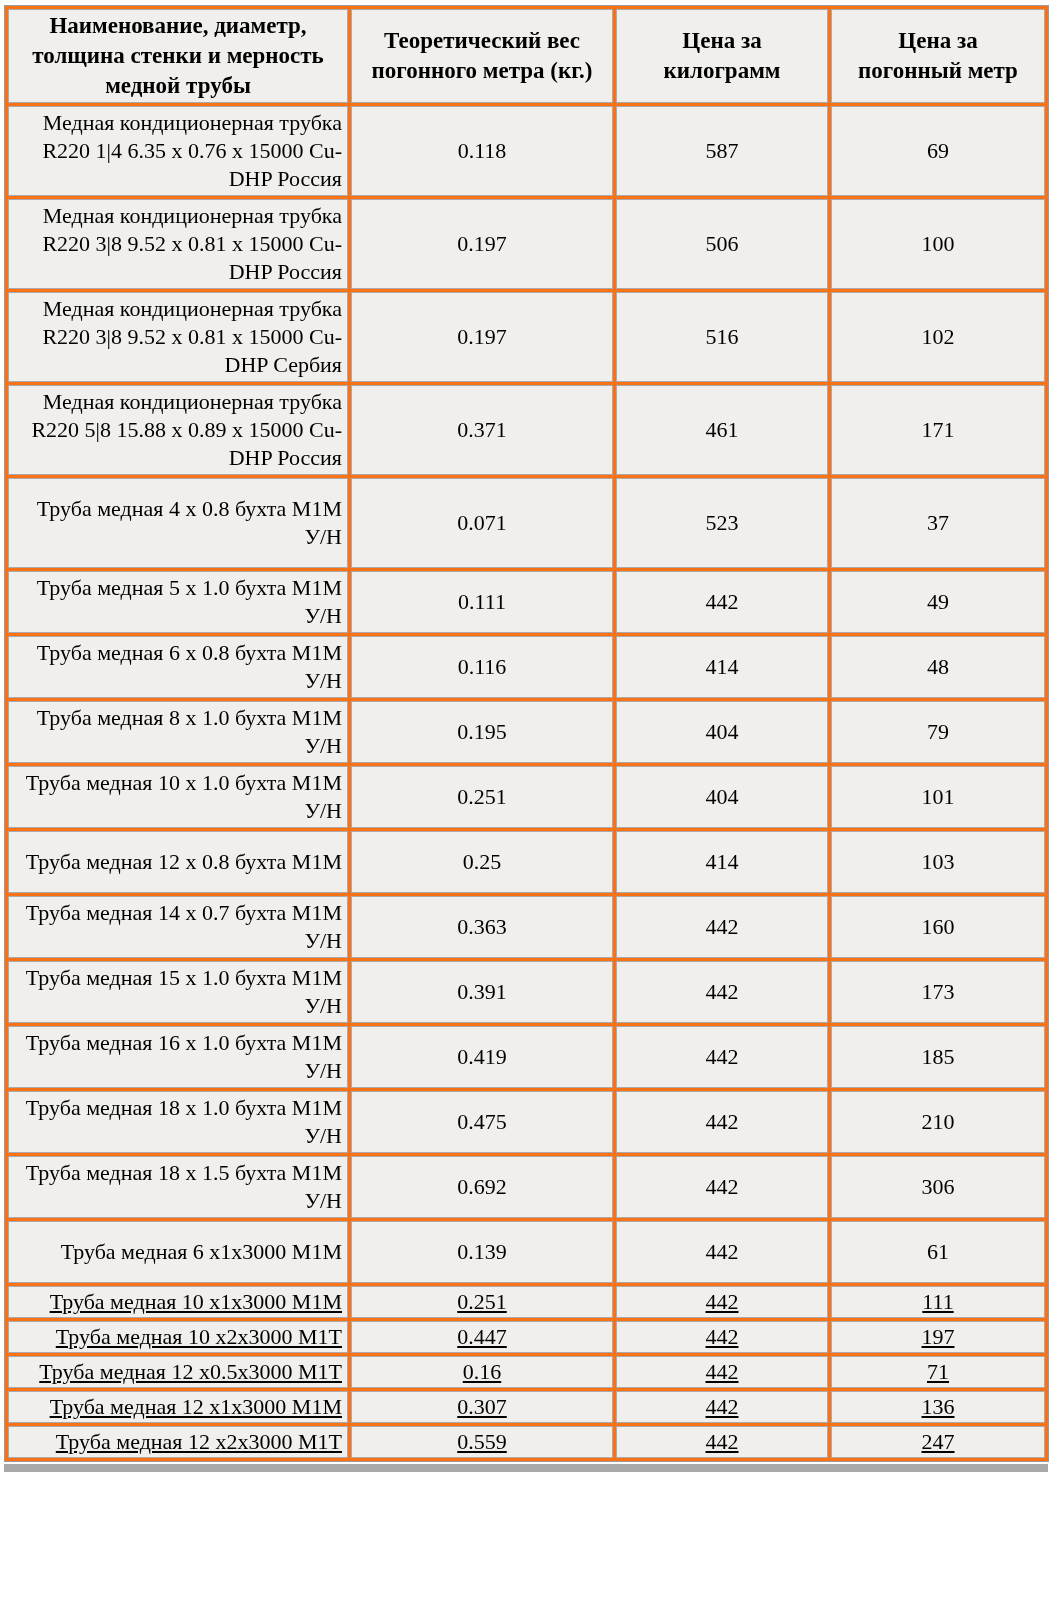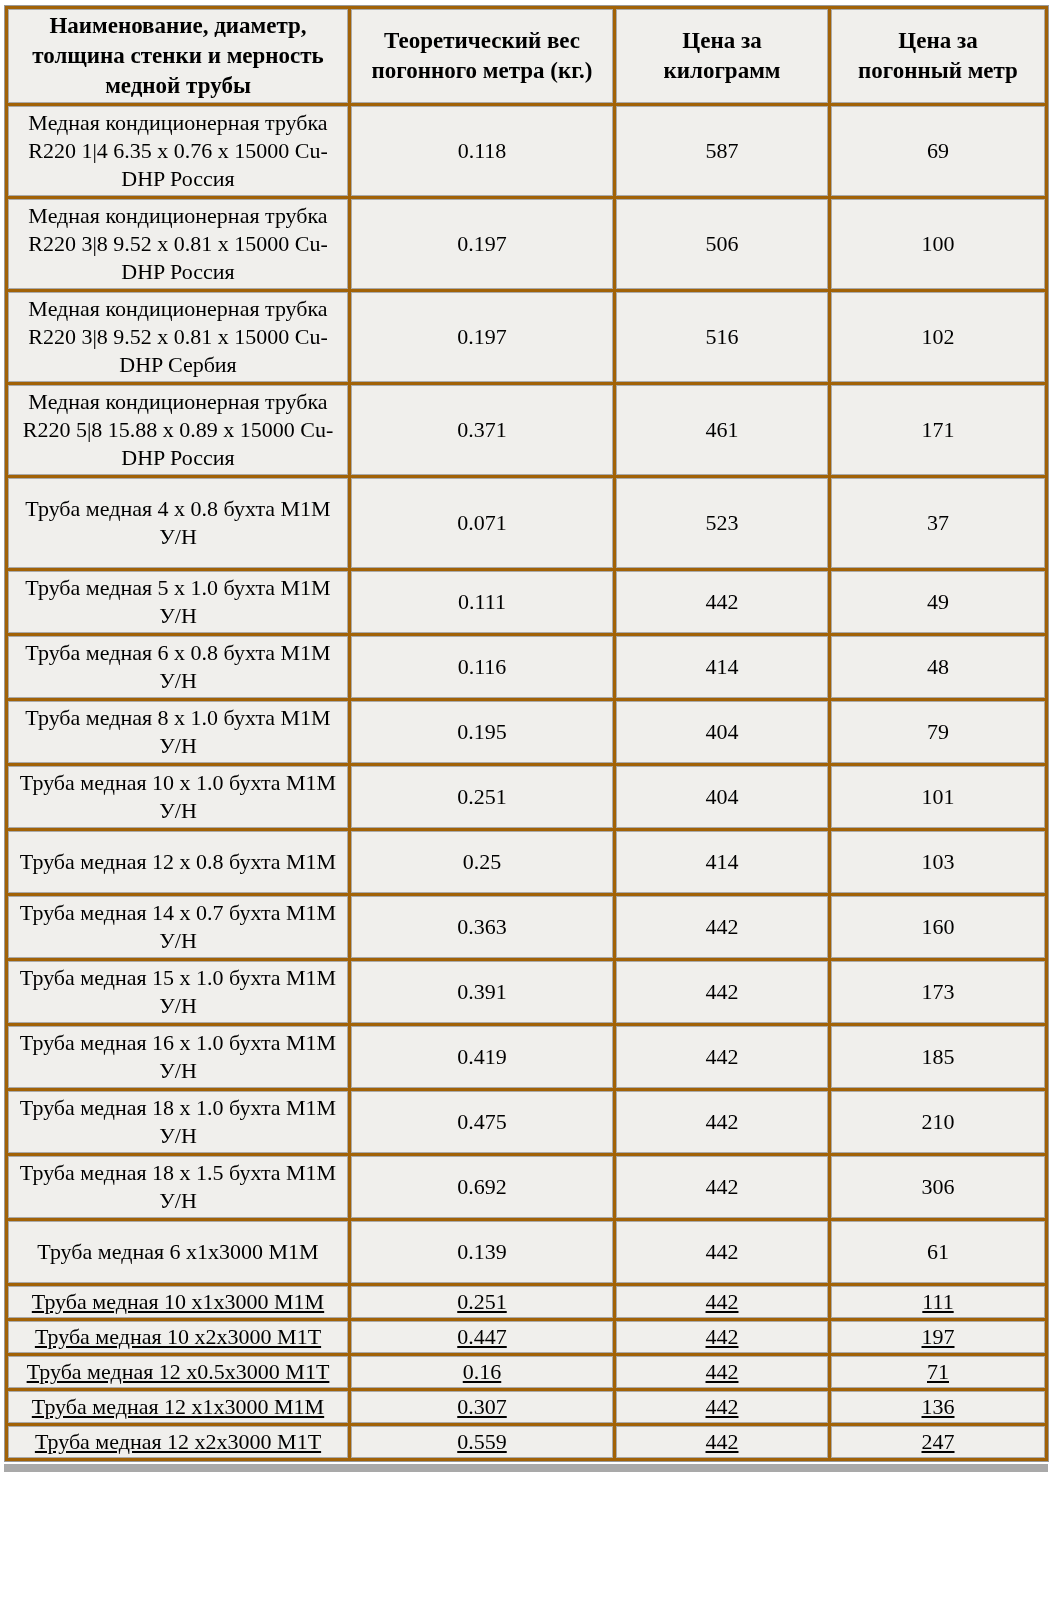--- a/index.html
+++ b/index.html
@@ -15,21 +15,21 @@
   .page {
     padding: 5px 4px 0 4px;
     box-sizing: border-box;
     width: 1052px;
   }
   table.price-table {
     border-collapse: separate;
     border-spacing: 3px;
     table-layout: fixed;
     width: 1044px;
-    background: #a16207;
+    background: #f97316;
     border: 1px solid #9a9a9a;
   }
   col.c1 { width: 340px; }
   col.c2 { width: 262px; }
   col.c3 { width: 212px; }
   col.c4 { width: 214px; }
   th, td {
     box-sizing: border-box;
     background: #f0efec;
     border: 1px solid #aaaaaa;
@@ -41,21 +41,21 @@
     overflow: hidden;
   }
   thead th {
     font-weight: bold;
     font-size: 23px;
     line-height: 1.3;
     white-space: pre-line;
     height: 92px;
   }
   td.name-cell {
-    text-align: center;
+    text-align: right;
     padding-left: 5px;
   }
   
   tbody tr:nth-child(-n+5) td { height: 90px; }
   tbody tr:nth-child(n+6):nth-child(-n+16) td { height: 62px; }
   tbody tr:nth-child(n+17) td { height: 32px; text-decoration: underline; }
   .bottom-bar {
     margin-top: 2px;
     margin-left: 0px;
     width: 1044px;

